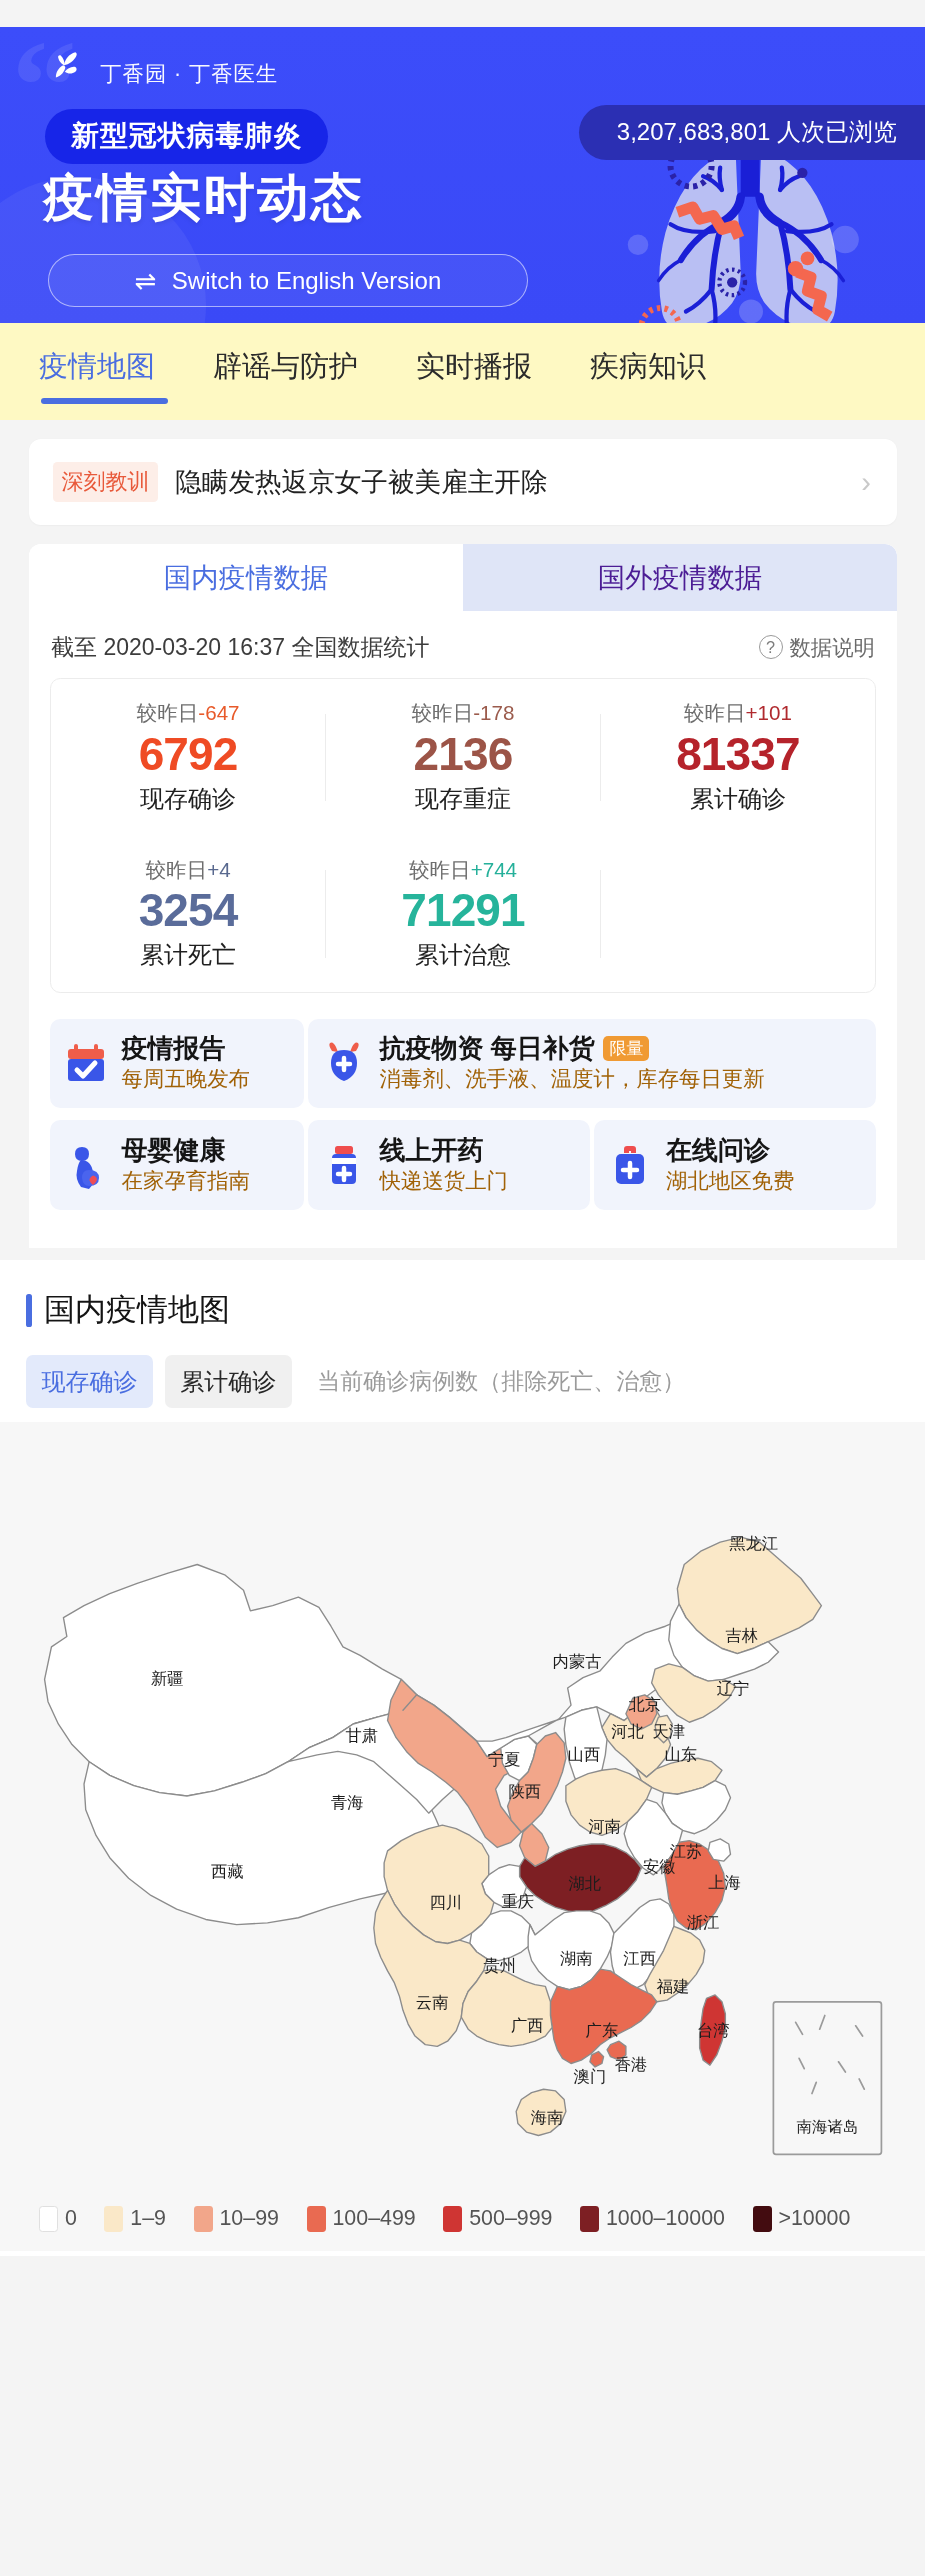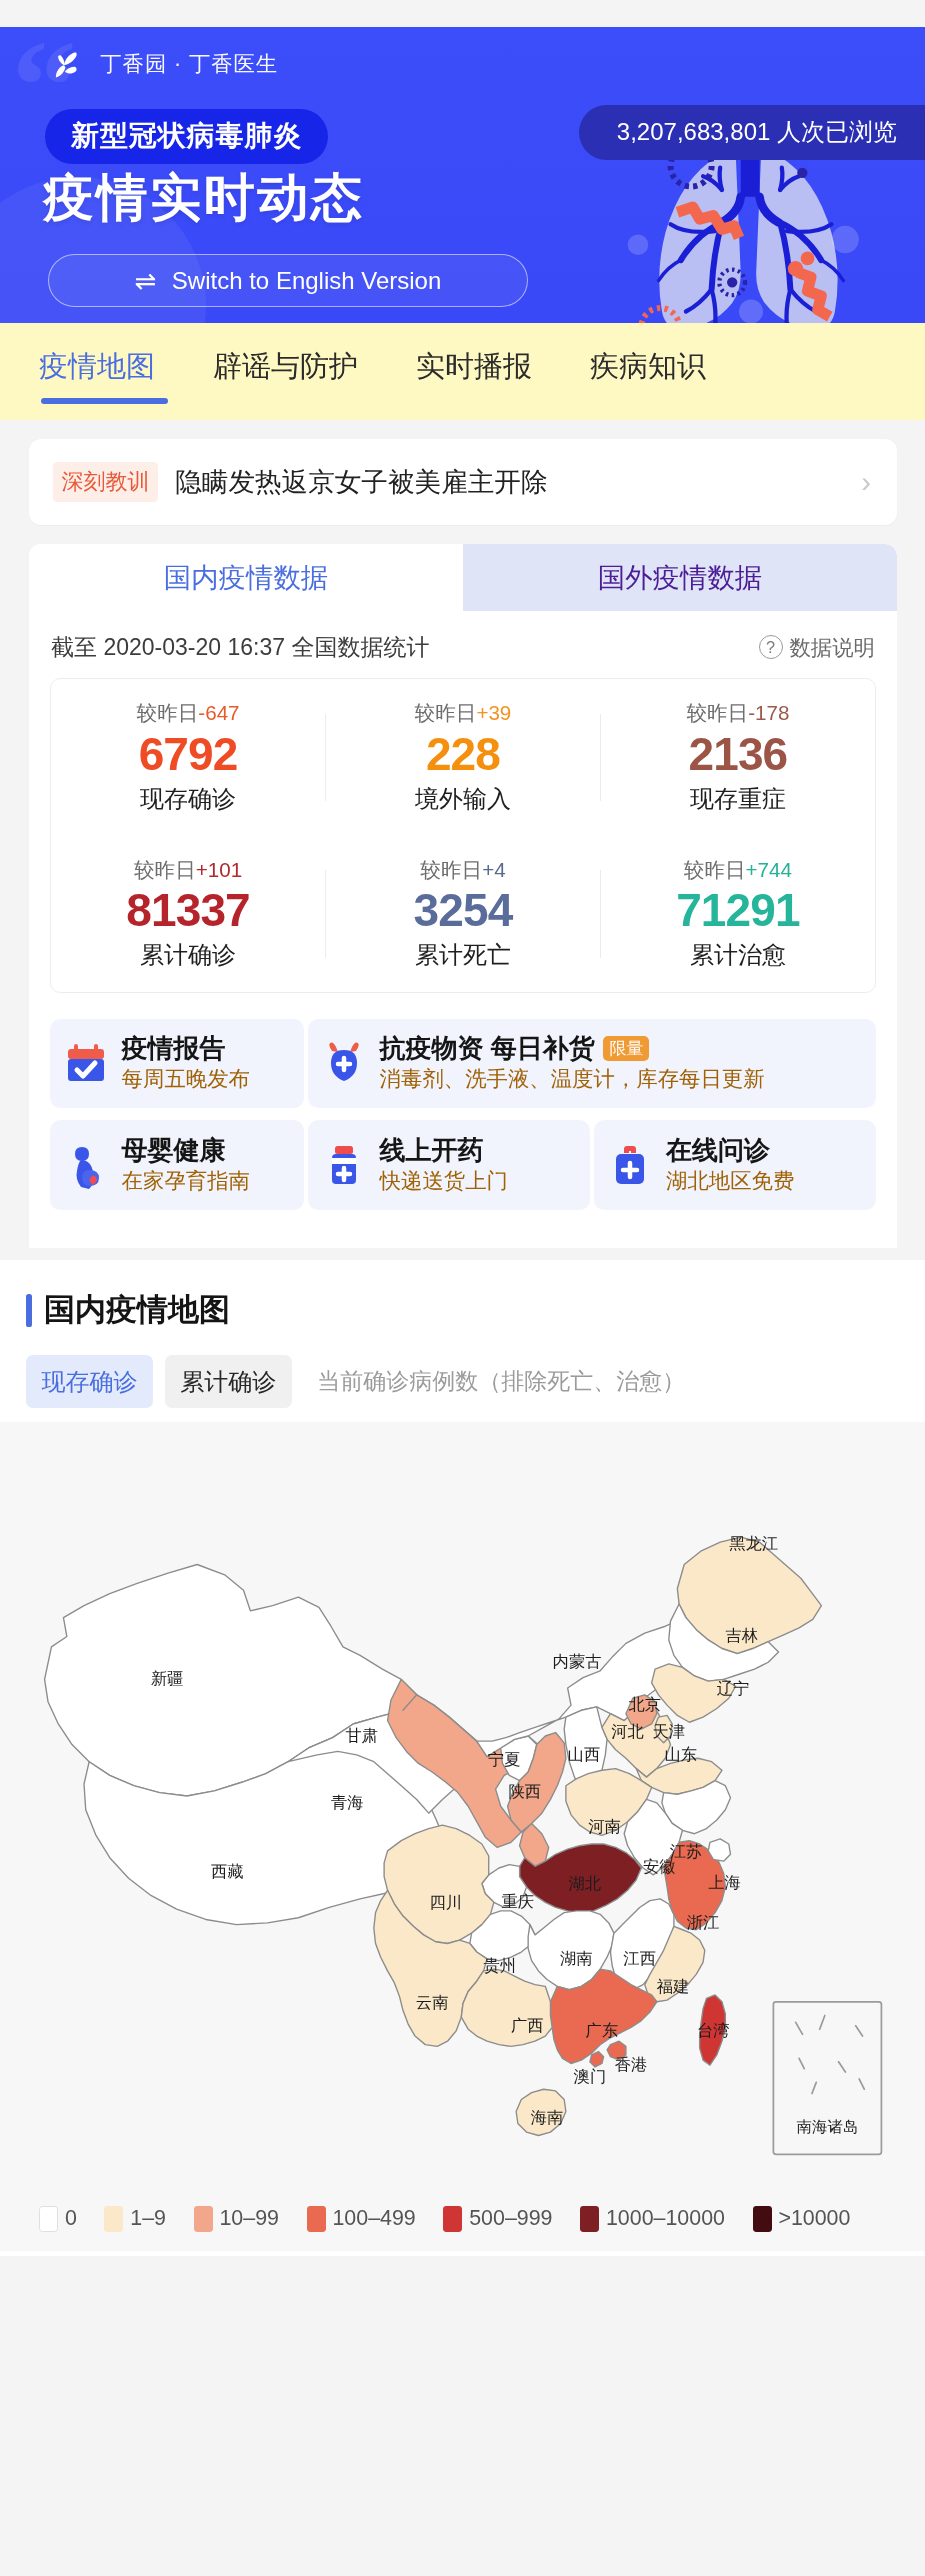--- a/index.html
+++ b/index.html
@@ -39,21 +39,21 @@
     left: -51px; bottom: -111px;
     width: 257px; height: 257px;
     border-radius: 50%;
     background: #ffffff;
     opacity: 0.06;
   }
   .brand-row {
     position: absolute;
     left: 51px; top: 22px;
     display: flex;
-    align-items: flex-start;
+    align-items: flex-end;
     gap: 10.3px;
   }
   .brand-logo { width: 39px; height: 39px; display:block; }
   .brand-text {
     color: #ffffff;
     font-size: 21.4px;
     letter-spacing: 0.9px;
     opacity: 0.97;
     white-space: nowrap;
   }
@@ -275,21 +275,21 @@
   }
   .svc-sub { font-size: 21.4px; color: #a16207; white-space: nowrap; line-height:1.4; }
 
   
   .map-section { background: #ffffff; margin-top: 12px; padding-bottom: 5.1px; }
   .map-head {
     display: flex; align-items: center; gap: 12px;
     padding: 29px 26px 0 26px;
   }
   .map-bar { width: 6px; height: 33px; background: #4a6ee0; border-radius: 2.6px; }
-  .map-h { font-size: 31px; font-weight: bold; color: #141414; }
+  .map-h { font-size: 31px; font-weight: normal; color: #141414; }
 
   .map-controls {
     display: flex; align-items: center;
     padding: 24px 26px 13.7px 26px; gap: 12px;
   }
   .mbtn {
     font-size: 24px; padding: 10.3px 15.4px; border-radius: 6.9px; cursor: pointer;
     white-space: nowrap;
   }
   .mbtn.on { background: #e3eafb; color: #4a6ee0; }
@@ -438,25 +438,20 @@
 
       <div class="stats-box">
         <div class="stats-grid">
 
           <div class="stat">
             <div class="stat-delta"><span>较昨日</span><span style="color:#e85a2a">-647</span></div>
             <div class="stat-value" style="color:#ef4b24">6792</div>
             <div class="stat-label">现存确诊</div>
           </div>
 
-          <div class="stat">
-            <div class="stat-delta"><span>较昨日</span><span style="color:#f29423">+39</span></div>
-            <div class="stat-value" style="color:#f5900f">228</div>
-            <div class="stat-label">境外输入</div>
-          </div>
 
           <div class="stat">
             <div class="stat-delta"><span>较昨日</span><span style="color:#9b5b4c">-178</span></div>
             <div class="stat-value" style="color:#9c5447">2136</div>
             <div class="stat-label">现存重症</div>
           </div>
 
           <div class="stat">
             <div class="stat-delta"><span>较昨日</span><span style="color:#b02a2f">+101</span></div>
             <div class="stat-value" style="color:#b5232b">81337</div>

